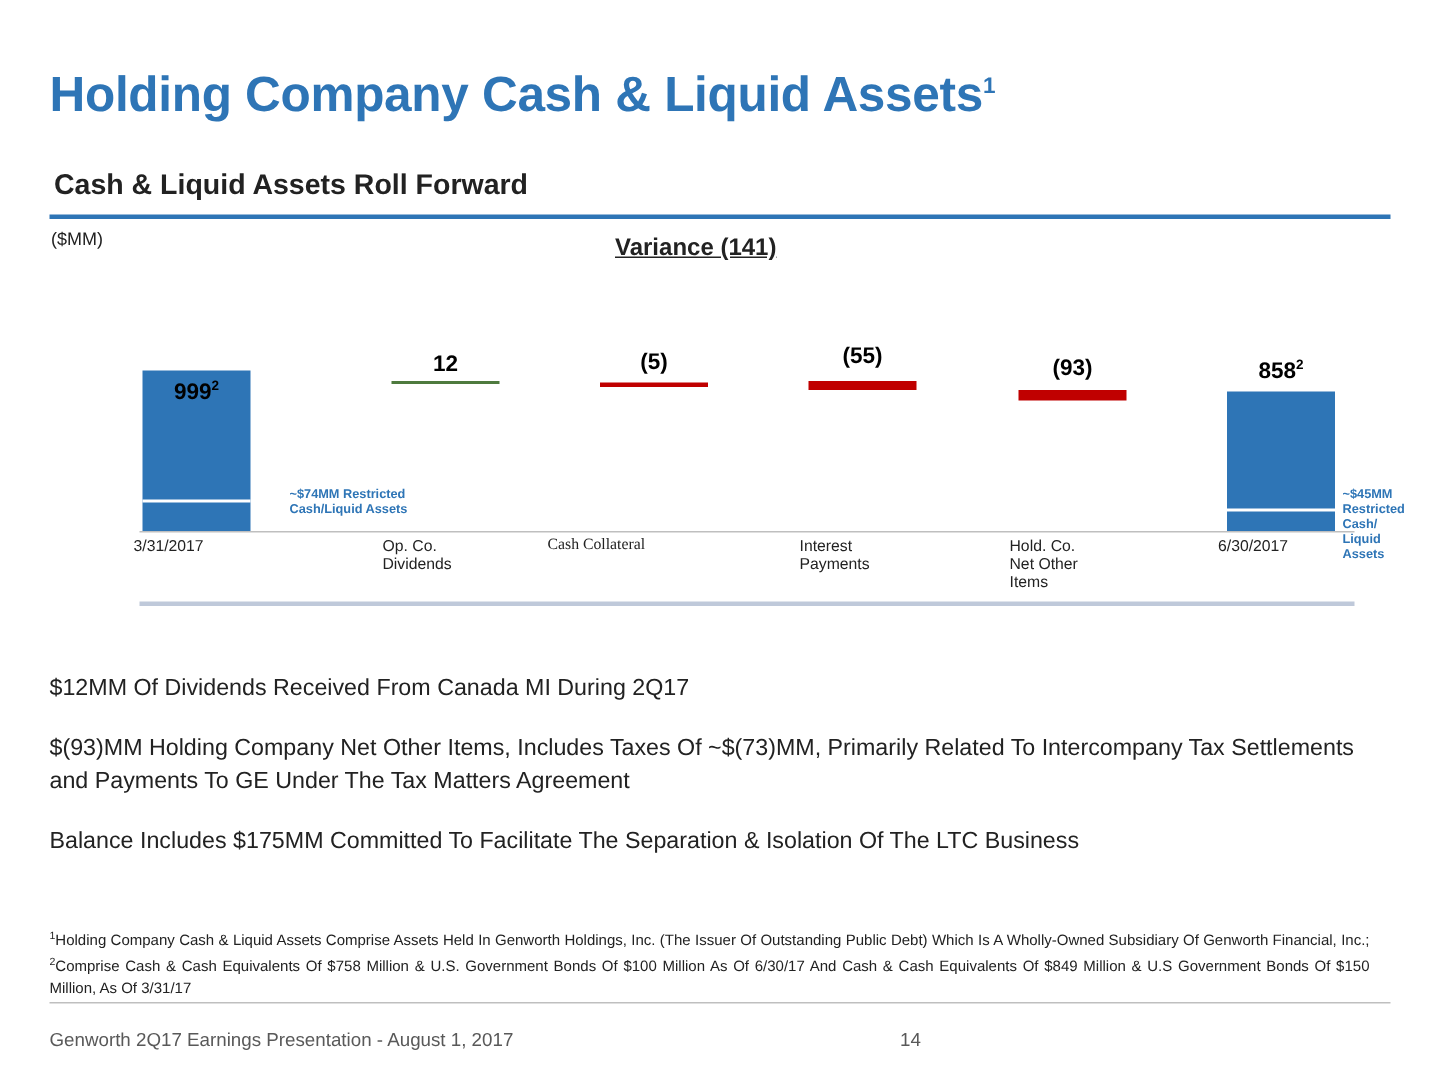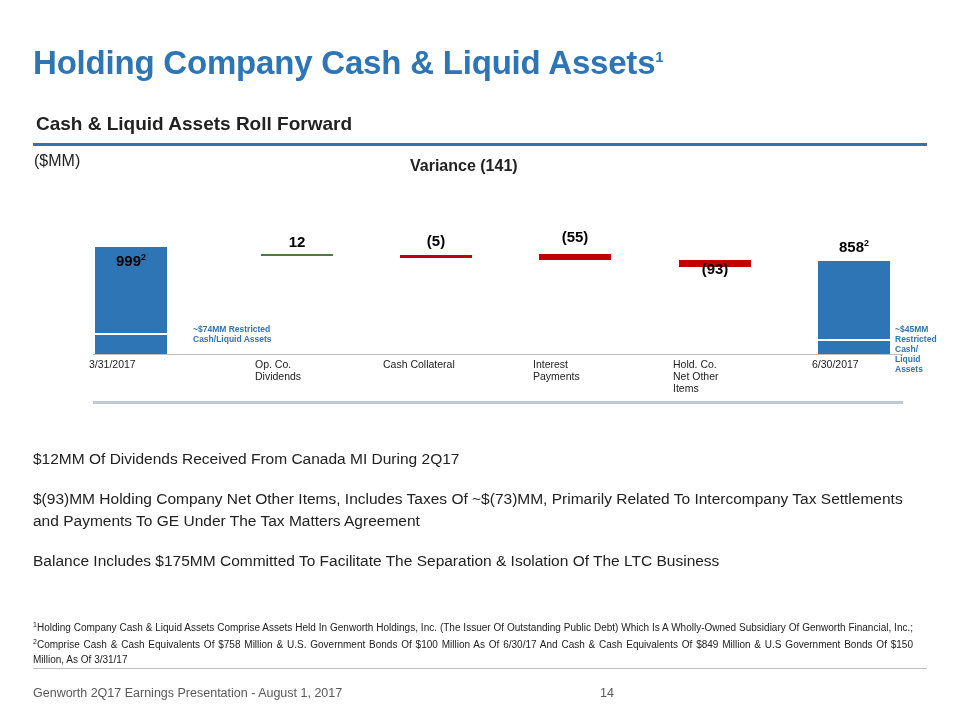--- a/index.html
+++ b/index.html
@@ -5,22 +5,22 @@
   html,body{margin:0;padding:0;}
   body{width:960px;height:720px;background:#ffffff;font-family:"Liberation Sans",sans-serif;color:#000;position:relative;overflow:hidden;}
   .slide{position:absolute;left:0;top:0;width:960px;height:720px;}
 
   .title{position:absolute;left:33px;top:44px;font-size:33px;color:#2E75B6;font-weight:bold;letter-spacing:-0.2px;}
   .title sup{font-size:15px;vertical-align:super;font-weight:bold;}
 
   .subtitle{position:absolute;left:36px;top:113px;font-size:19px;font-weight:bold;color:#222;}
   .rule{position:absolute;left:33px;top:143px;width:894px;height:3px;background:#2E75B6;}
 
-  .units{position:absolute;left:34px;top:152px;font-size:16px;color:#222;}
-  .variance{position:absolute;left:410px;top:157px;font-size:16px;font-weight:bold;color:#222;}
+  .units{position:absolute;left:34px;top:152px;font-size:12px;color:#222;}
+  .variance{position:absolute;left:410px;top:157px;font-size:16px;font-weight:bold;color:#222;text-decoration:underline;}
 
   
   .chart{position:absolute;left:33px;top:200px;width:894px;height:210px;}
   .bar{position:absolute;background:#2E75B6;}
   .barlabel{position:absolute;font-size:15px;font-weight:bold;color:#000;text-align:center;}
   .barlabel sup{font-size:9px;vertical-align:super;}
   .conn{position:absolute;height:4px;}
 
   .axisline{position:absolute;left:60px;top:154px;width:810px;height:1px;background:#BFBFBF;}
   .axisline2{position:absolute;left:60px;top:201px;width:810px;height:3px;background:#BFC9DA;}
@@ -66,42 +66,42 @@
     <div class="conn" style="left:228px;top:54px;width:72px;background:#4E7A3E;height:2px;"></div>
     <div class="barlabel" style="left:222px;top:33px;width:84px;"><span>12</span><sup></sup></div>
 
     <div class="conn" style="left:367px;top:55px;width:72px;background:#C00000;height:3px;"></div>
     <div class="barlabel" style="left:361px;top:32px;width:84px;"><span>(5)</span><sup></sup></div>
 
     <div class="conn" style="left:506px;top:54px;width:72px;background:#C00000;height:6px;"></div>
     <div class="barlabel" style="left:500px;top:28px;width:84px;"><span>(55)</span><sup></sup></div>
 
     <div class="conn" style="left:646px;top:60px;width:72px;background:#C00000;height:7px;"></div>
-    <div class="barlabel" style="left:640px;top:36px;width:84px;margin-top:24px;"><span>(93)</span><sup></sup></div>
+    <div class="barlabel" style="left:640px;top:36px;width:84px;"><span>(93)</span><sup></sup></div>
 
     <div class="bar" style="left:785px;top:61px;width:72px;height:93px;"></div>
     <div class="whiteline" style="left:785px;top:139px;width:72px;"></div>
     <div class="barlabel" style="left:779px;top:38px;width:84px;"><span>858</span><sup>2</sup></div>
 
     <div class="restricted" style="left:160px;top:124px;">
       <span>~$74MM Restricted</span><br>
       <span>Cash/Liquid Assets</span>
     </div>
     <div class="restricted" style="left:862px;top:124px;">
       <span>~$45MM</span><br>
       <span>Restricted Cash/</span><br>
       <span>Liquid Assets</span>
     </div>
 
     <div class="axisline"></div>
     <div class="axisline2"></div>
 
     <div class="cat" style="left:56px;top:158px;width:84px;"><span>3/31/2017</span></div>
     <div class="cat" style="left:222px;top:158px;width:84px;"><span>Op. Co.</span><br><span>Dividends</span></div>
-    <div class="cat" style="left:350px;top:158px;width:106px;"><span>Cash Collateral</span></div>
+    <div class="cat" style="left:332px;top:158px;width:106px;font-family:Liberation Serif, serif;"><span>Cash Collateral</span></div>
     <div class="cat" style="left:500px;top:158px;width:84px;"><span>Interest</span><br><span>Payments</span></div>
     <div class="cat" style="left:640px;top:158px;width:84px;"><span>Hold. Co.</span><br><span>Net Other</span><br><span>Items</span></div>
     <div class="cat" style="left:779px;top:158px;width:84px;"><span>6/30/2017</span></div>
   </div>
 
   <div class="bullets">
     <div class="bullet">$12MM Of Dividends Received From Canada MI During 2Q17</div>
     <div class="bullet">$(93)MM Holding Company Net Other Items, Includes Taxes Of ~$(73)MM, Primarily Related To Intercompany Tax Settlements and Payments To GE Under The Tax Matters Agreement</div>
     <div class="bullet">Balance Includes $175MM Committed To Facilitate The Separation &amp; Isolation Of The LTC Business</div>
   </div>

